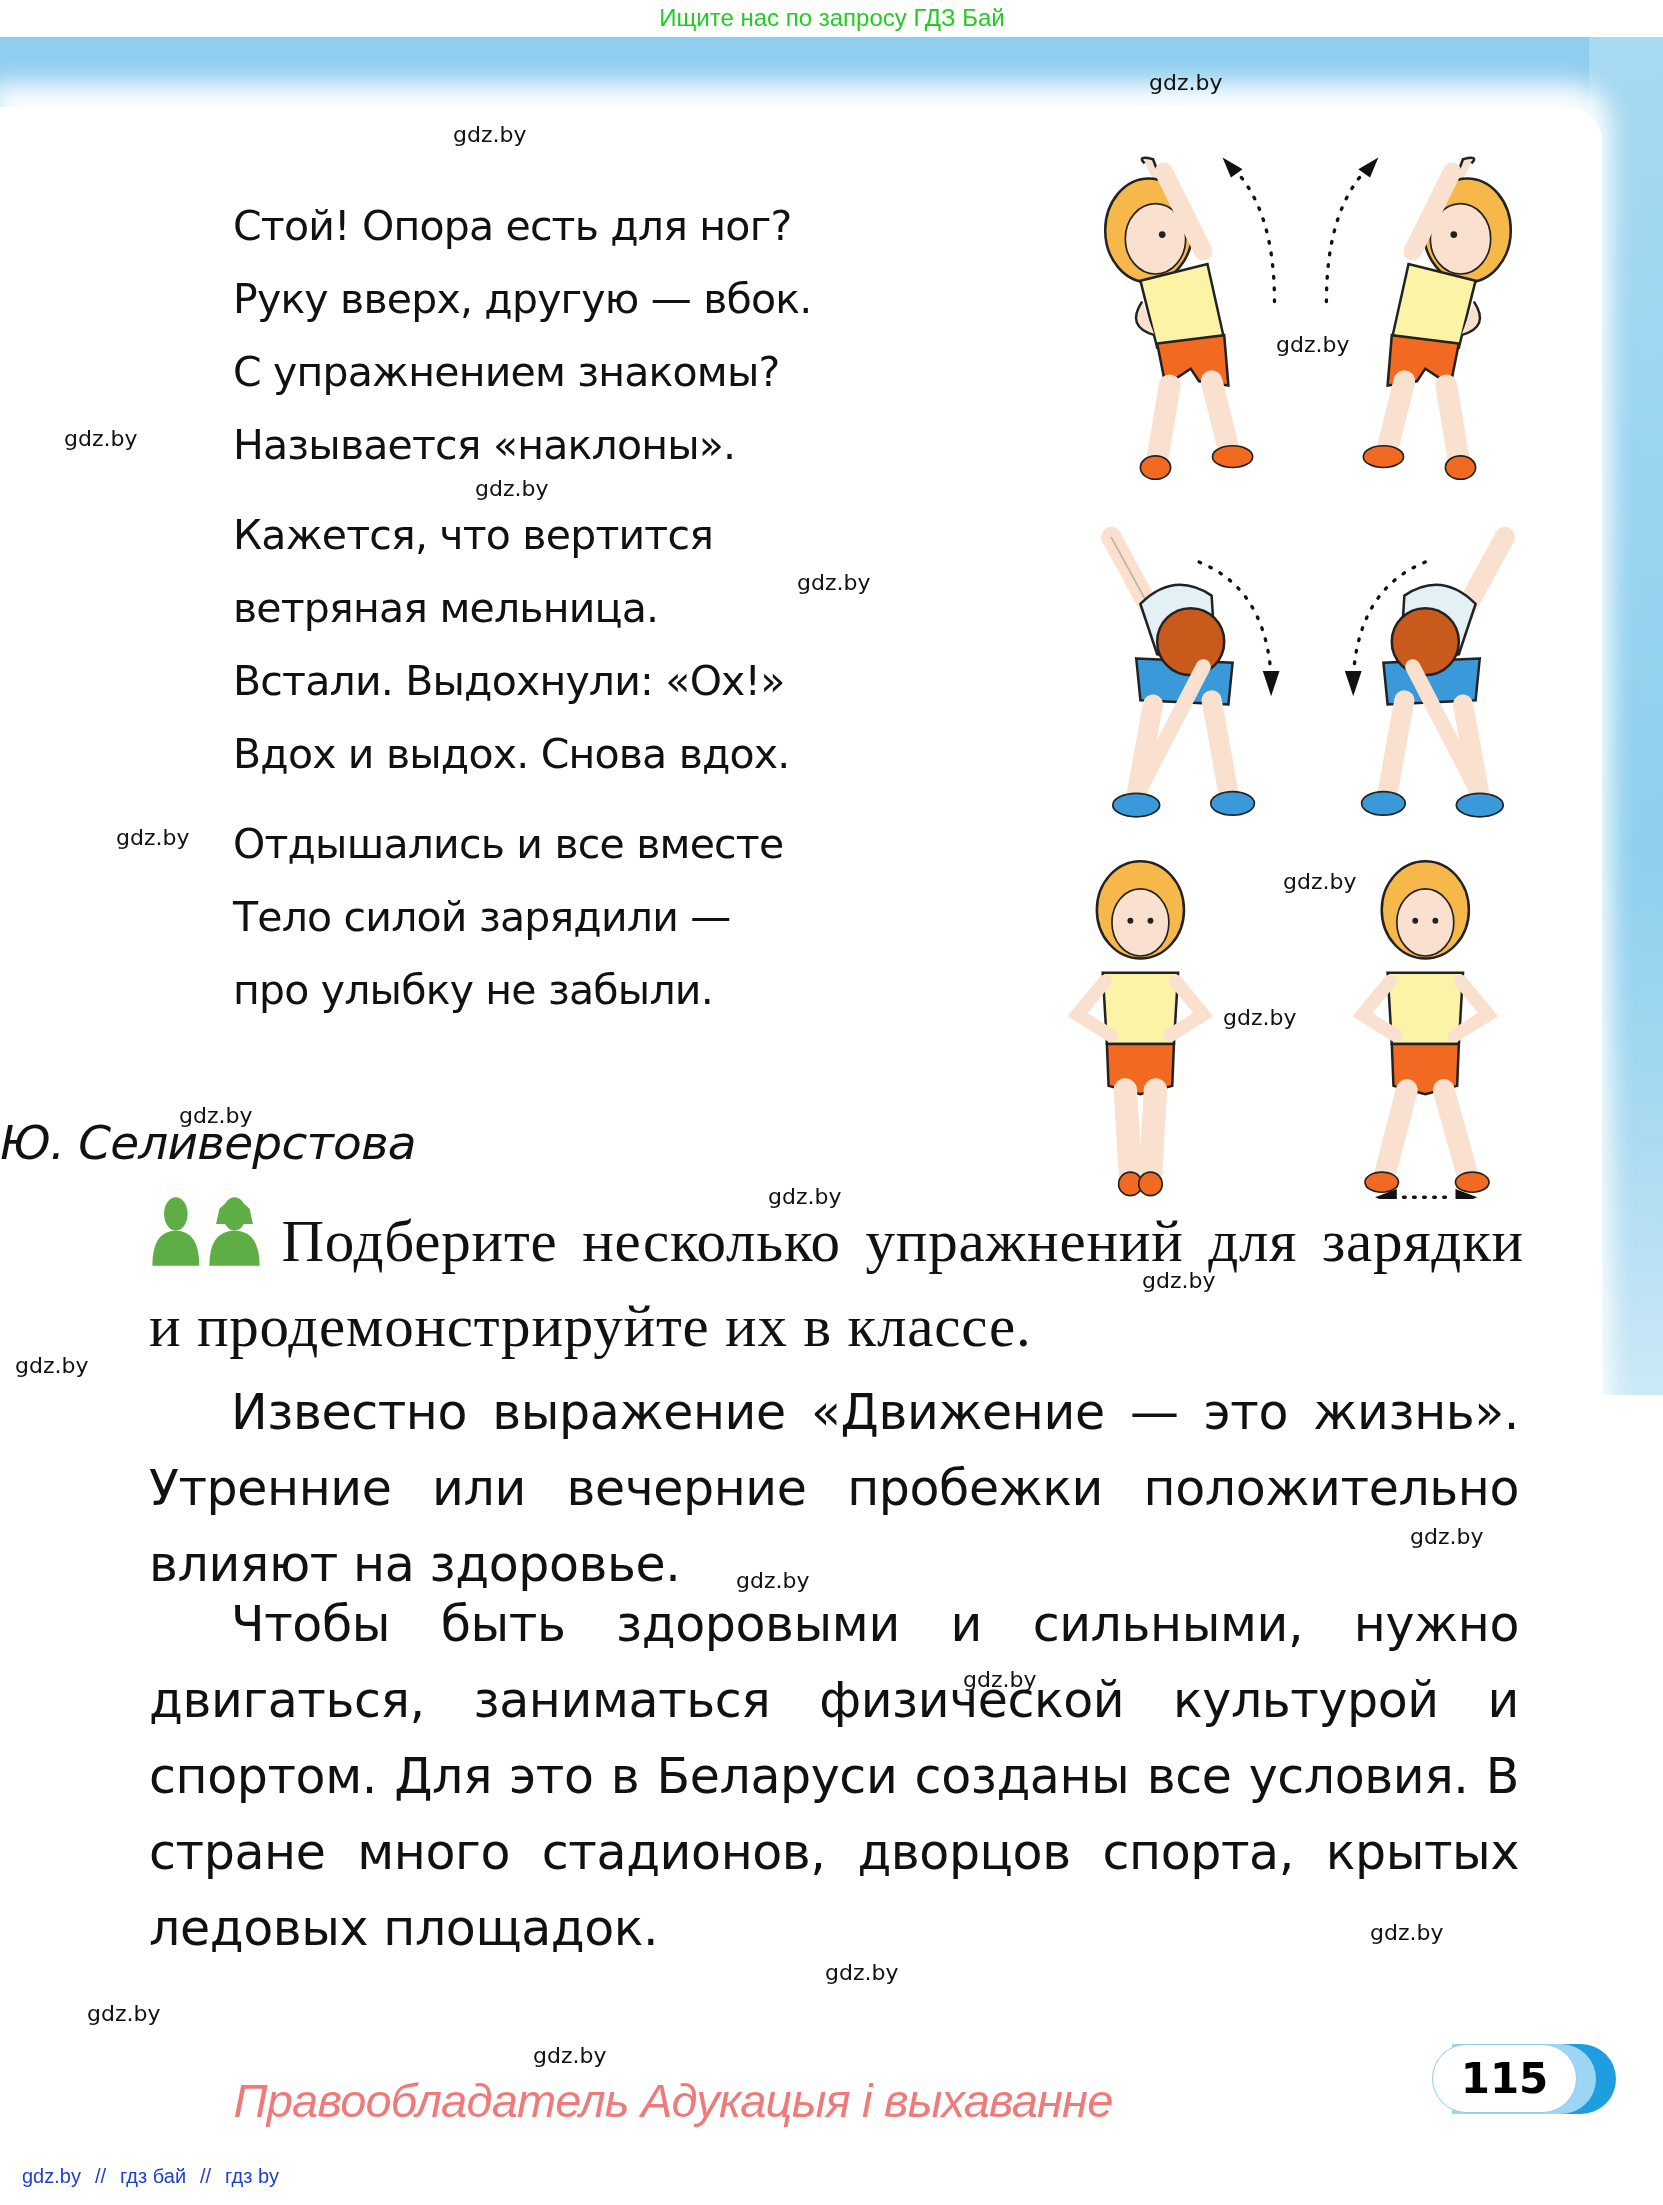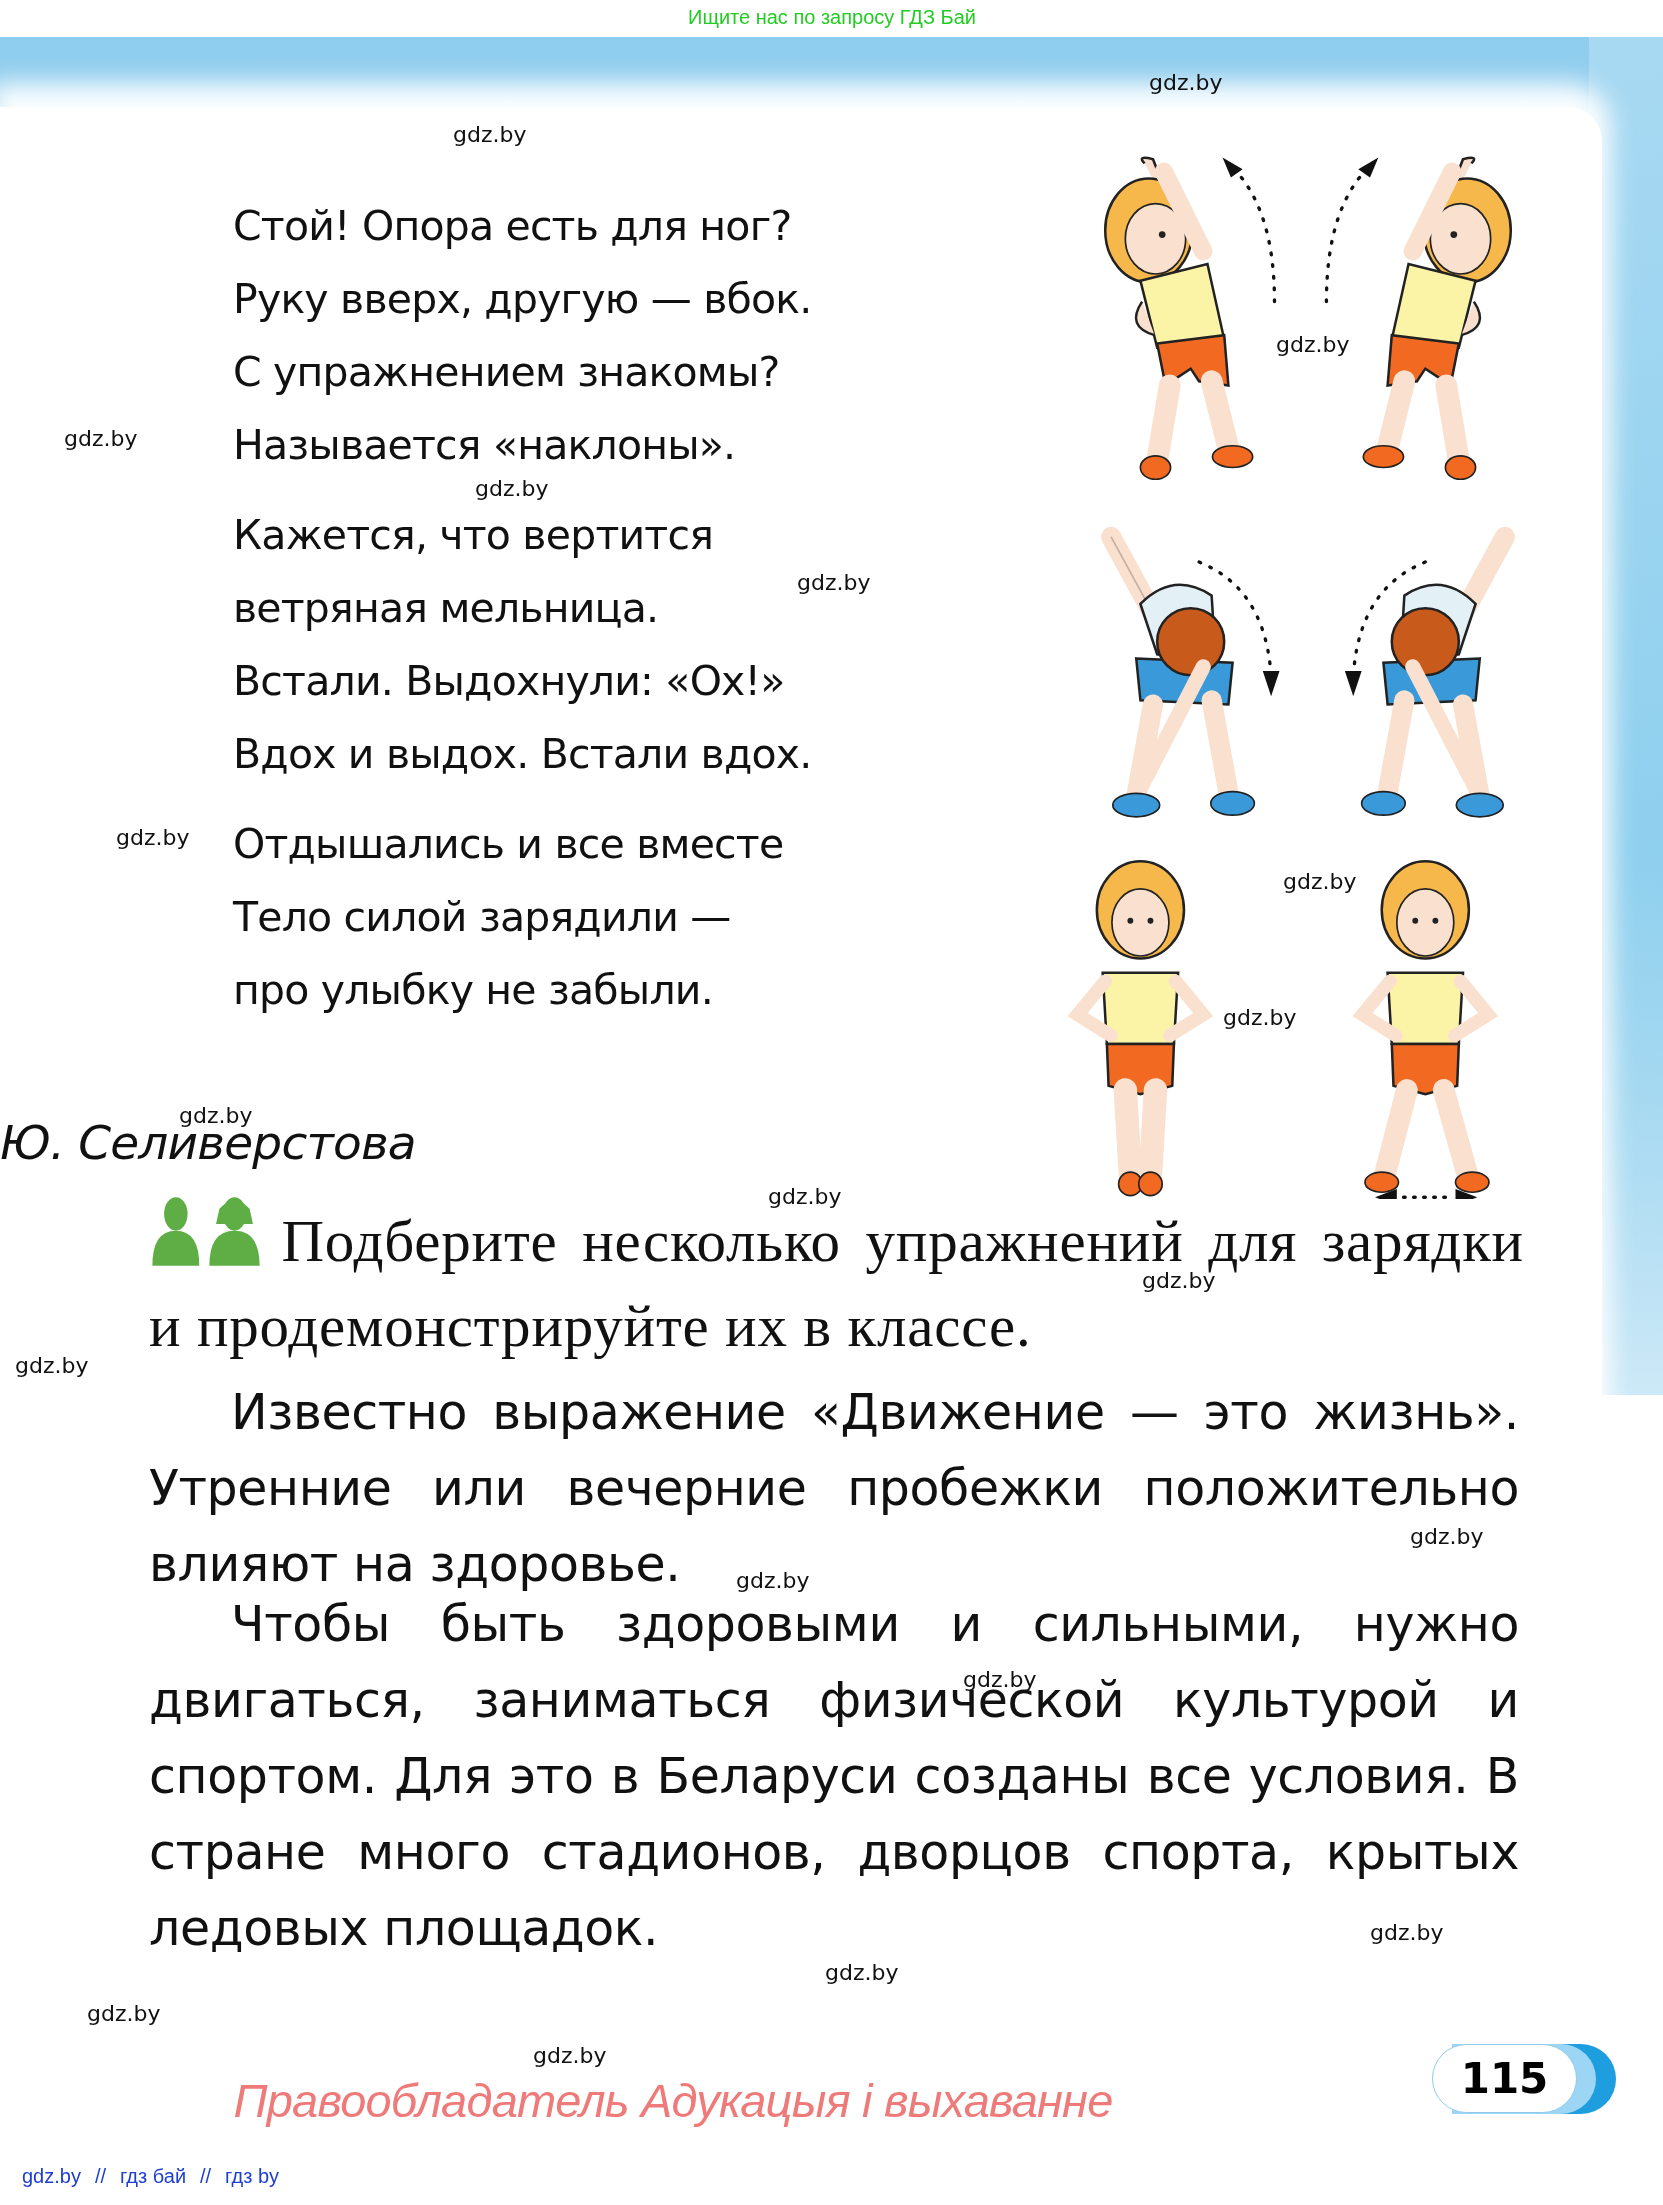--- a/index.html
+++ b/index.html
@@ -4,21 +4,21 @@
 <style>
   html, body { margin: 0; padding: 0; }
   body {
     width: 1664px; height: 2205px; position: relative; overflow: hidden;
     background: #ffffff;
     font-family: "DejaVu Sans", sans-serif;
     color: #111;
   }
   .top-banner {
     position: absolute; left: 0; top: 0; width: 1664px; height: 35px;
-    text-align: center; color: #22cc22; font-size: 20px; line-height: 35px;
+    text-align: center; color: #22cc22; font-size: 24px; line-height: 35px;
     font-family: "Liberation Sans", sans-serif;
   }
   .frame {
     position: absolute; left: 0; top: 37px; width: 1664px; height: 1358px;
     background: linear-gradient(180deg, #8fcdee 0%, #b7dff3 55%, #cde9f7 100%);
   }
   .frame::after {
     content: ""; position: absolute; right: 0; top: 0; width: 75px; height: 100%;
     background: linear-gradient(180deg, #a8d9f2 0%, #8fd0ee 60%, rgba(255,255,255,0) 100%);
   }
@@ -100,21 +100,21 @@
   <div class="stanza">
     <span class="line">Стой! Опора есть для ног?</span>
     <span class="line">Руку вверх, другую — вбок.</span>
     <span class="line">С упражнением знакомы?</span>
     <span class="line">Называется «наклоны».</span>
   </div>
   <div class="stanza">
     <span class="line">Кажется, что вертится</span>
     <span class="line">ветряная мельница.</span>
     <span class="line">Встали. Выдохнули: «Ох!»</span>
-    <span class="line">Вдох и выдох. Встали вдох.</span>
+    <span class="line">Вдох и выдох. Снова вдох.</span>
   </div>
   <div class="stanza">
     <span class="line">Отдышались и все вместе</span>
     <span class="line">Тело силой зарядили —</span>
     <span class="line">про улыбку не забыли.</span>
   </div>
 </div>
 <div class="author">Ю. Селиверстова</div>
 
 <div class="illustrations">

